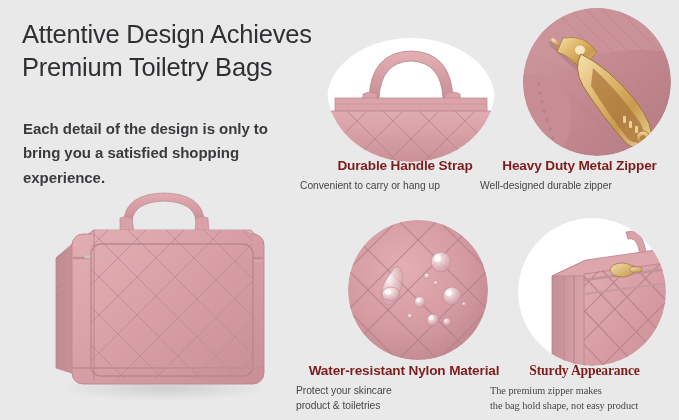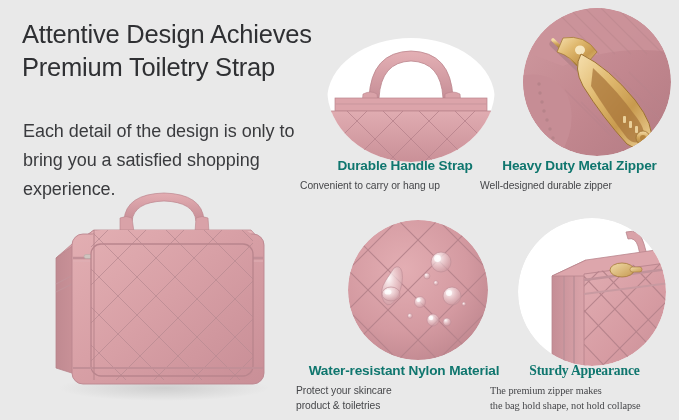--- a/index.html
+++ b/index.html
@@ -27,24 +27,25 @@
     font-size:25.5px;
     line-height:1.28;
     font-weight:400;
     color:#2f3033;
     letter-spacing:-0.2px;
   }
   .subhead {
     position:absolute;
     left:23px; top:117px;
     width:285px;
-    font-size:18px;
+    font-size:15px;
     line-height:1.62;
     color:#3a3b3e;
     letter-spacing:-0.05px;
+    font-weight:bold;
   }
 
   
   .hero-bag {
     position:absolute;
     left:36px; top:172px;
     width:252px; height:240px;
   }
 
   
@@ -53,21 +54,21 @@
     position:absolute;
     border-radius:50%;
     overflow:hidden;
   }
   .feature-title {
     position:absolute;
     width:100%;
     text-align:center;
     font-size:13.6px;
     font-weight:700;
-    color:#0f766e;
+    color:#7f1d1d;
     letter-spacing:-0.15px;
     white-space:nowrap;
   }
   .feature-desc {
     position:absolute;
     width:100%;
     text-align:left;
     font-size:10.3px;
     line-height:1.5;
     color:#46474a;
@@ -99,21 +100,21 @@
   #f4 .feature-title { top:145px; }
   #f4 .feature-desc  { top:165px; white-space:normal; }
 
   svg { display:block; }
 </style>
 </head>
 <body>
 
 <div id="poster">
 
-  <div class="headline">Attentive Design Achieves Premium Toiletry Strap</div>
+  <div class="headline">Attentive Design Achieves Premium Toiletry Bags</div>
 
   <div class="subhead">Each detail of the design is only to bring you a satisfied shopping experience.</div>
 
   <div class="hero-bag">
     <svg viewBox="0 0 252 240" width="252" height="240">
       <defs>
         <linearGradient id="gFront" x1="0" y1="0" x2="1" y2="1">
           <stop offset="0%" stop-color="#e2aeb2"></stop>
           <stop offset="45%" stop-color="#d8a0a6"></stop>
           <stop offset="100%" stop-color="#c98f97"></stop>
@@ -462,17 +463,17 @@
           <g>
             <ellipse cx="104" cy="52" rx="12" ry="7" fill="url(#g4gold)" stroke="#a5793a" stroke-width="0.8"></ellipse>
             <rect x="112" y="49" width="12" height="5" rx="2.5" fill="url(#g4gold)" stroke="#a5793a" stroke-width="0.6"></rect>
           </g>
         </g>
       </svg>
     </div>
     <div class="feature-title">Sturdy Appearance</div>
     <div class="feature-desc">
       <span>The premium zipper makes</span><br>
-      <span>the bag hold shape, not hold collapse</span>
+      <span>the bag hold shape, not easy product</span>
     </div>
   </div>
 
 </div>
 
 </body></html>

